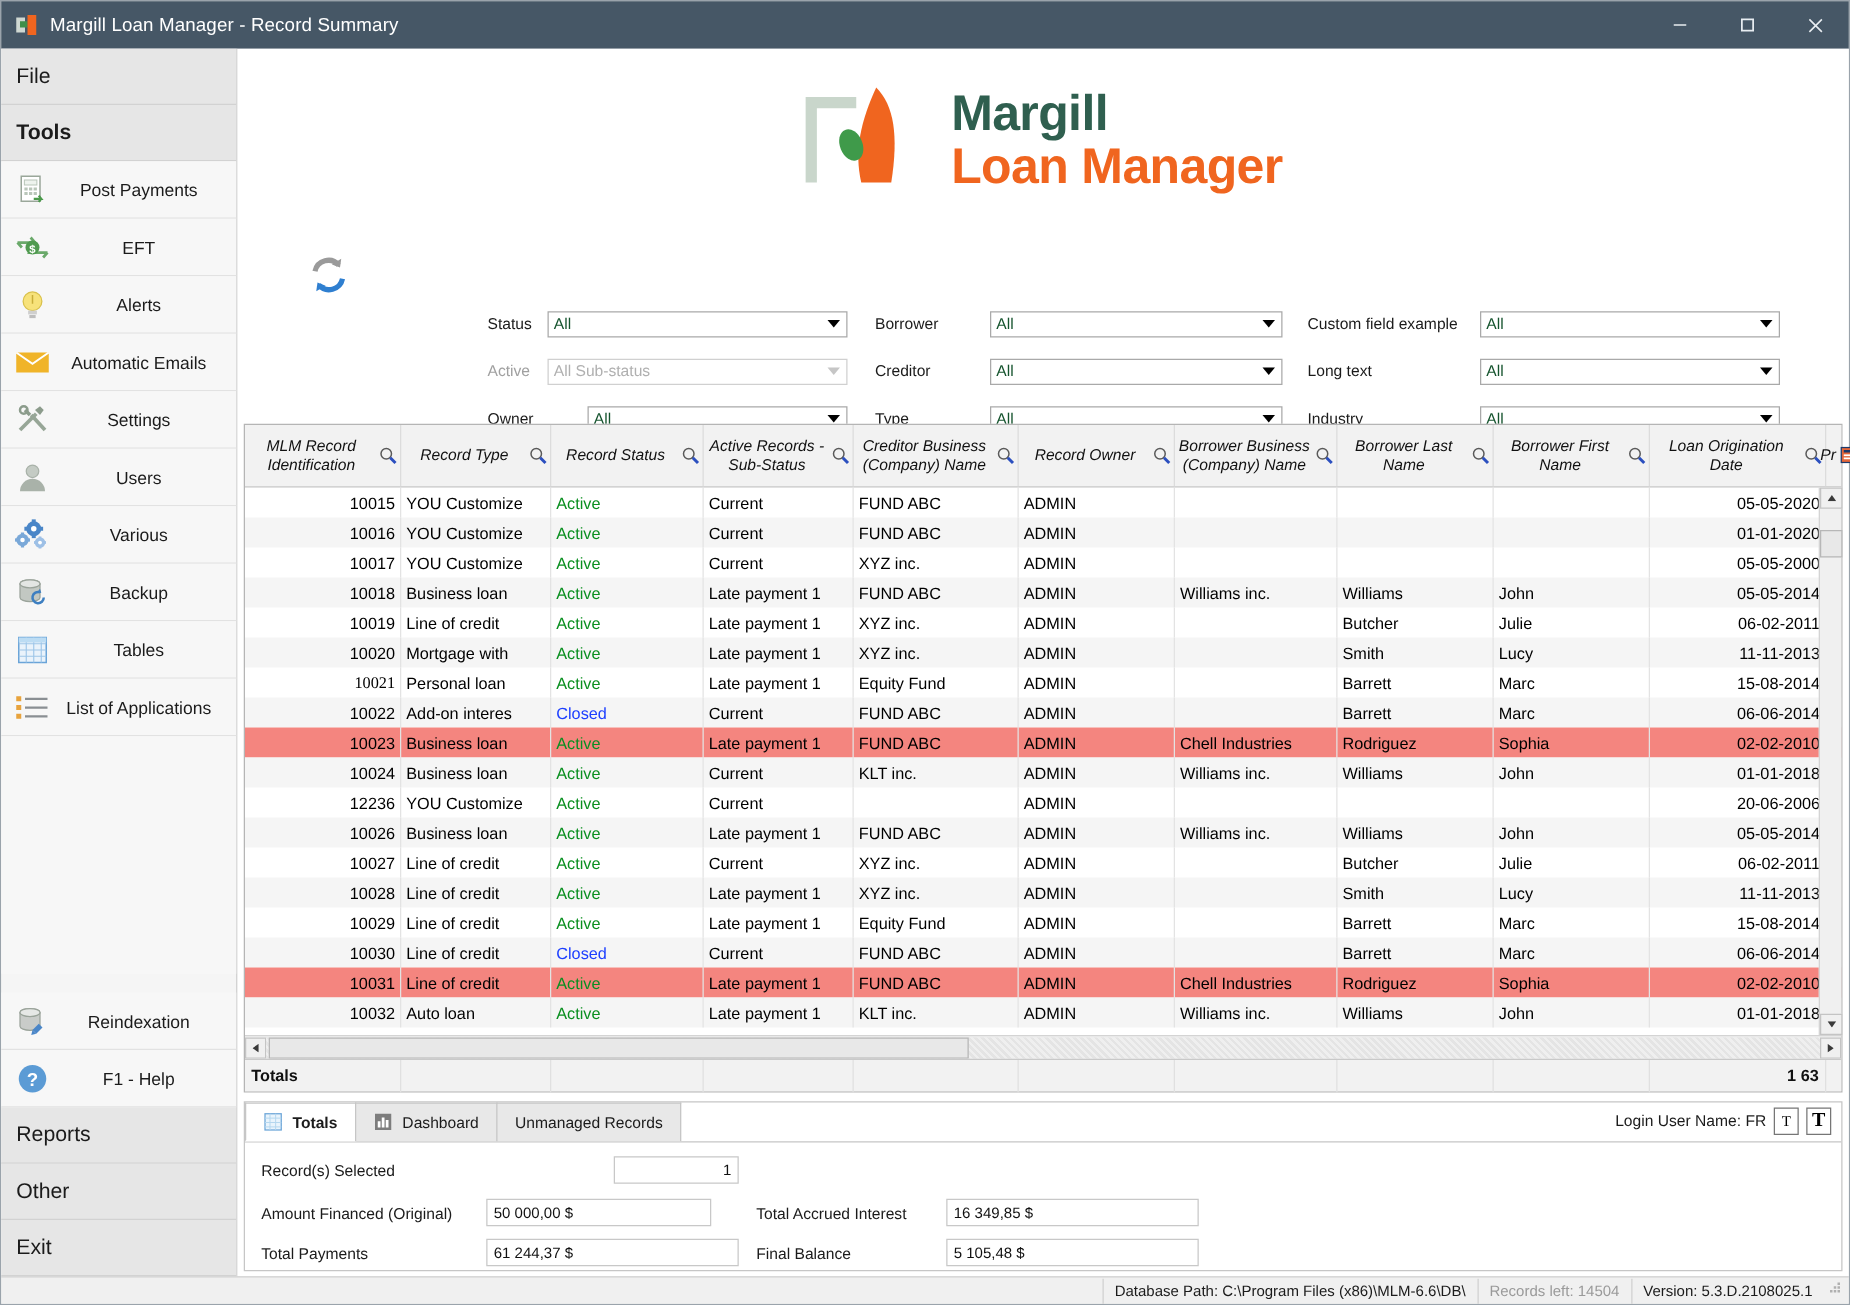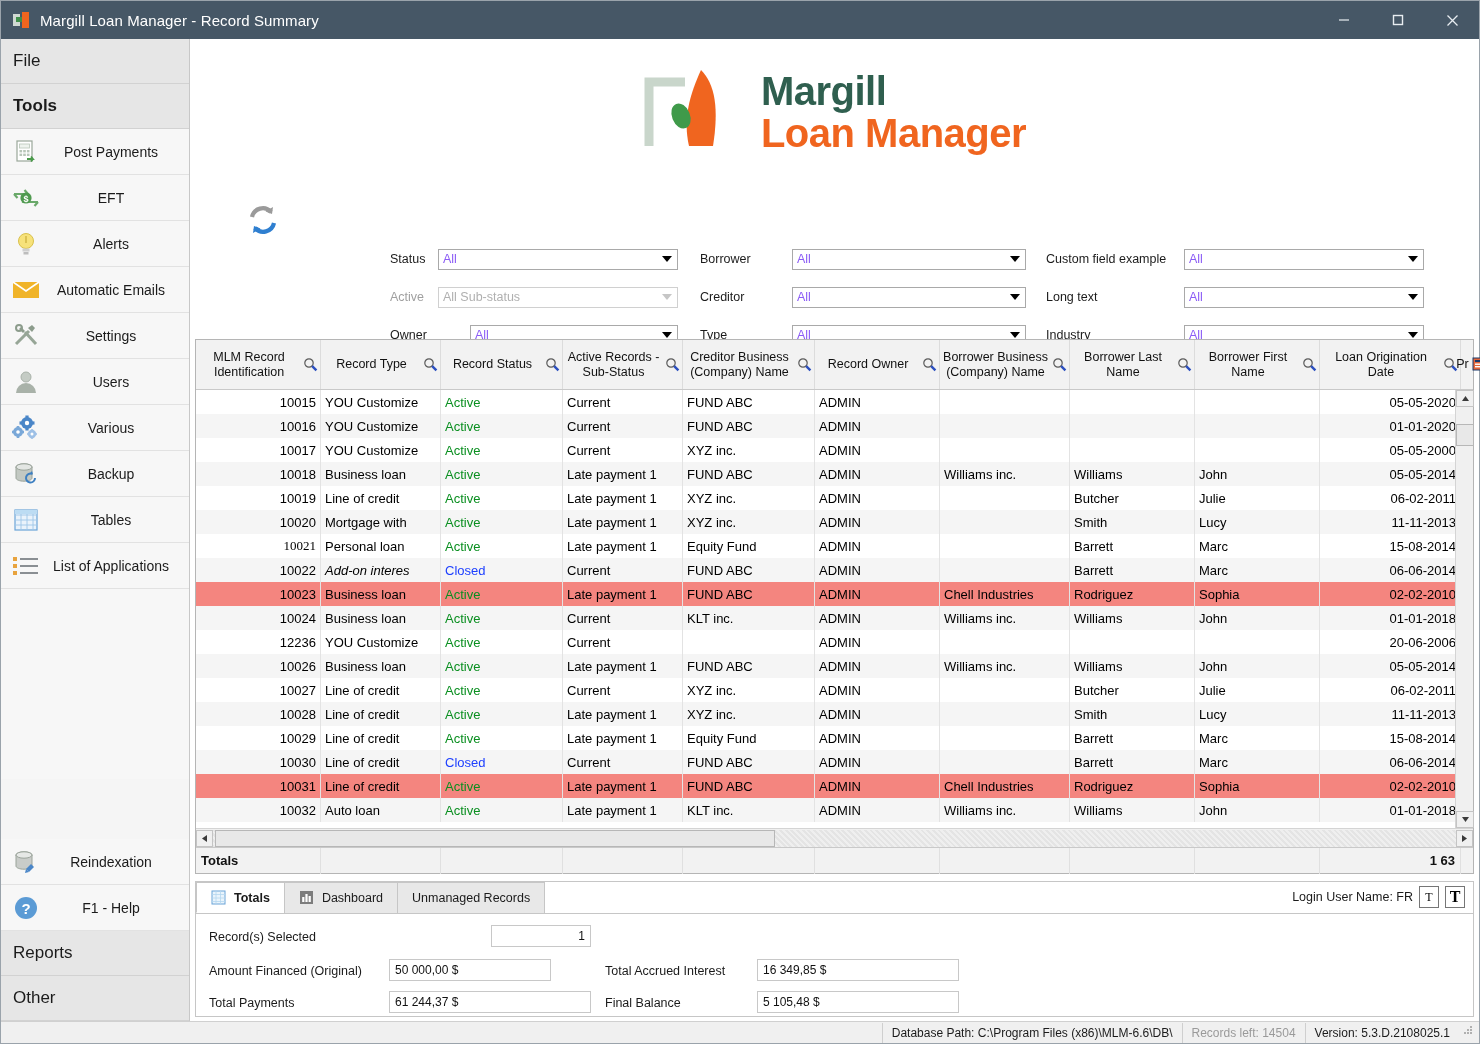--- a/index.html
+++ b/index.html
@@ -90,38 +90,38 @@
   .refresh-btn { position:absolute; left:52px; top:160px; width:42px; height:42px; }
 
   
   .filters { position:absolute; left:200px; top:205px; }
   .frow { display:flex; align-items:center; height:30px; }
   .flabel { font-size:12.5px; color:#1b1b1b; }
   .flabel.disabled { color:#a0a0a0; }
   .combo {
     height:21px; border:1px solid #a9a9a9; background:#ffffff;
     display:flex; align-items:center; position:relative;
-    font-size:12.5px; color:#8b5cf6; padding-left:4px;
+    font-size:12.5px; color:#14532d; padding-left:4px;
   }
   .combo.disabled { border-color:#d0d0d0; color:#b0b0b0; background:#fff; }
   .combo .arrow {
     position:absolute; right:5px; top:50%; transform:translateY(-50%);
     width:0;height:0;border-left:5px solid transparent;border-right:5px solid transparent;
     border-top:6px solid #000;
   }
   .combo.disabled .arrow { border-top-color:#c6c6c6; }
 
   
   .grid-wrap {
     position:absolute; left:5px; right:5px; top:300px; height:535px;
     border:1px solid #b5b5b5; background:#fff;
   }
   .grid-header {
     display:flex; height:50px; background:#f2f2f2;
-    border-bottom:1px solid #c9c9c9; align-items:stretch;
+    border-bottom:1px solid #c9c9c9; align-items:stretch;font-style:italic;
   }
   .gh {
     display:flex; align-items:center; justify-content:center;
     border-right:1px solid #dcdcdc; position:relative;
     font-size:12.5px; color:#111; text-align:center; line-height:1.15;
     padding:0 2px;
   }
   .gh .ghtxt { flex:1 1 auto; }
   .gh .mag { flex:0 0 auto; width:16px; height:16px; margin-left:2px; }
 
@@ -415,20 +415,23 @@
         </span>
         <span class="lbl">F1 - Help</span>
       </div>
 
       <div class="nav-group">
         <span>Reports</span>
       </div>
       <div class="nav-group">
         <span>Other</span>
       </div>
+      <div class="nav-group">
+        <span>Exit</span>
+      </div>
     </div>
   </div>
 
   <div class="main">
 
     <div class="logo-wrap">
       <div class="logo">
         <div class="logo-mark">
           <svg width="110" height="92" viewBox="0 0 110 92">
             <path d="M6 80V16h36" fill="none" stroke="#c9d6cb" stroke-width="9" stroke-linejoin="miter"></path>
@@ -694,21 +697,21 @@
             <div class="gc" style="width: 132px; flex: 0 0 132px;">Equity Fund</div>
             <div class="gc" style="width: 125px; flex: 0 0 125px;">ADMIN</div>
             <div class="gc" style="width: 130px; flex: 0 0 130px;"></div>
             <div class="gc" style="width: 125px; flex: 0 0 125px;">Barrett</div>
             <div class="gc" style="width: 125px; flex: 0 0 125px;">Marc</div>
             <div class="gc r" style="width: 141px; flex: 0 0 141px;">15-08-2014</div>
             <div class="gc" style="width: 22px; flex: 0 0 22px;"></div>
           </div>
           <div class="grow alt">
             <div class="gc r" style="width: 125px; flex: 0 0 125px;">10022</div>
-            <div class="gc" style="width: 120px; flex: 0 0 120px; font-style: italic;">Add-on interes</div>
+            <div class="gc" style="width: 120px; flex: 0 0 120px;">Add-on interes</div>
             <div class="gc" style="width: 122px; flex: 0 0 122px;">
               <span class="status-closed">Closed</span>
             </div>
             <div class="gc" style="width: 120px; flex: 0 0 120px;">Current</div>
             <div class="gc" style="width: 132px; flex: 0 0 132px;">FUND ABC</div>
             <div class="gc" style="width: 125px; flex: 0 0 125px;">ADMIN</div>
             <div class="gc" style="width: 130px; flex: 0 0 130px;"></div>
             <div class="gc" style="width: 125px; flex: 0 0 125px;">Barrett</div>
             <div class="gc" style="width: 125px; flex: 0 0 125px;">Marc</div>
             <div class="gc r" style="width: 141px; flex: 0 0 141px;">06-06-2014</div>
@@ -946,21 +949,21 @@
           <span class="tbtn small">T</span>
           <span class="tbtn big">T</span>
         </div>
       </div>
 
       <div class="totals-form">
         <span class="tf-label" style="left:13px; top:16px">Record(s) Selected</span>
         <span class="tf-input r" style="left:295px; top:11px; width:100px">1</span>
 
         <span class="tf-label" style="left:13px; top:50px">Amount Financed (Original)</span>
-        <span class="tf-input" style="left:193px; top:45px; width:162px">50 000,00 $</span>
+        <span class="tf-input" style="left:193px; top:45px; width:180px">50 000,00 $</span>
 
         <span class="tf-label" style="left:409px; top:50px">Total Accrued Interest</span>
         <span class="tf-input" style="left:561px; top:45px; width:202px">16 349,85 $</span>
 
         <span class="tf-label" style="left:13px; top:82px">Total Payments</span>
         <span class="tf-input" style="left:193px; top:77px; width:202px">61 244,37 $</span>
 
         <span class="tf-label" style="left:409px; top:82px">Final Balance</span>
         <span class="tf-input" style="left:561px; top:77px; width:202px">5 105,48 $</span>
       </div>

